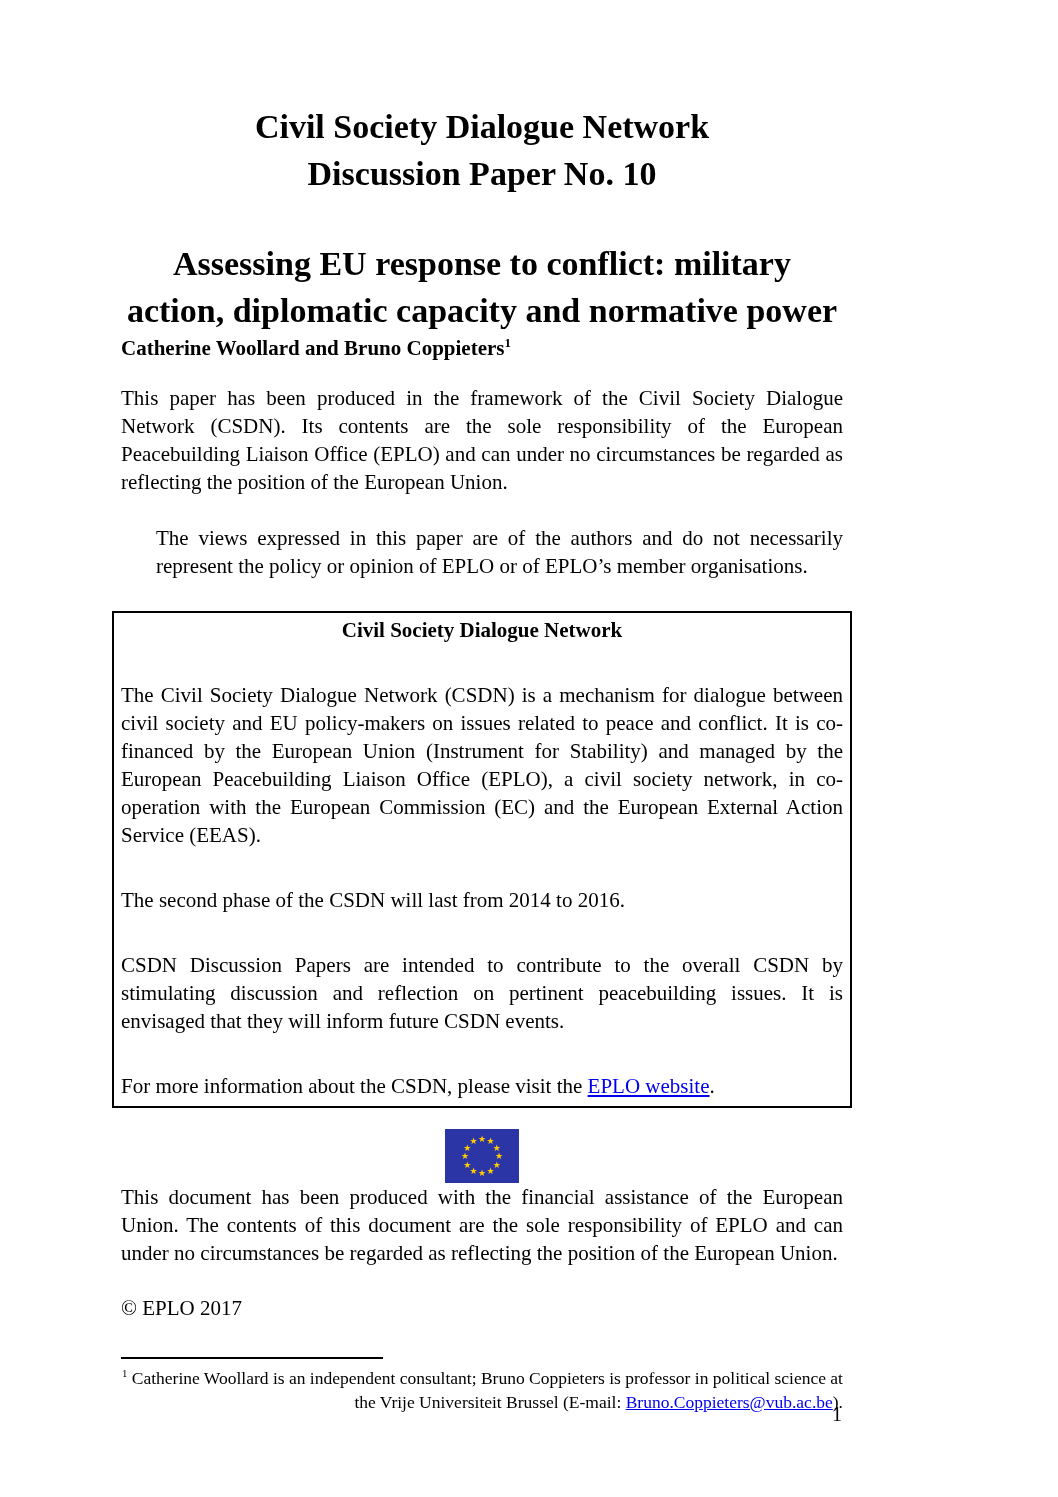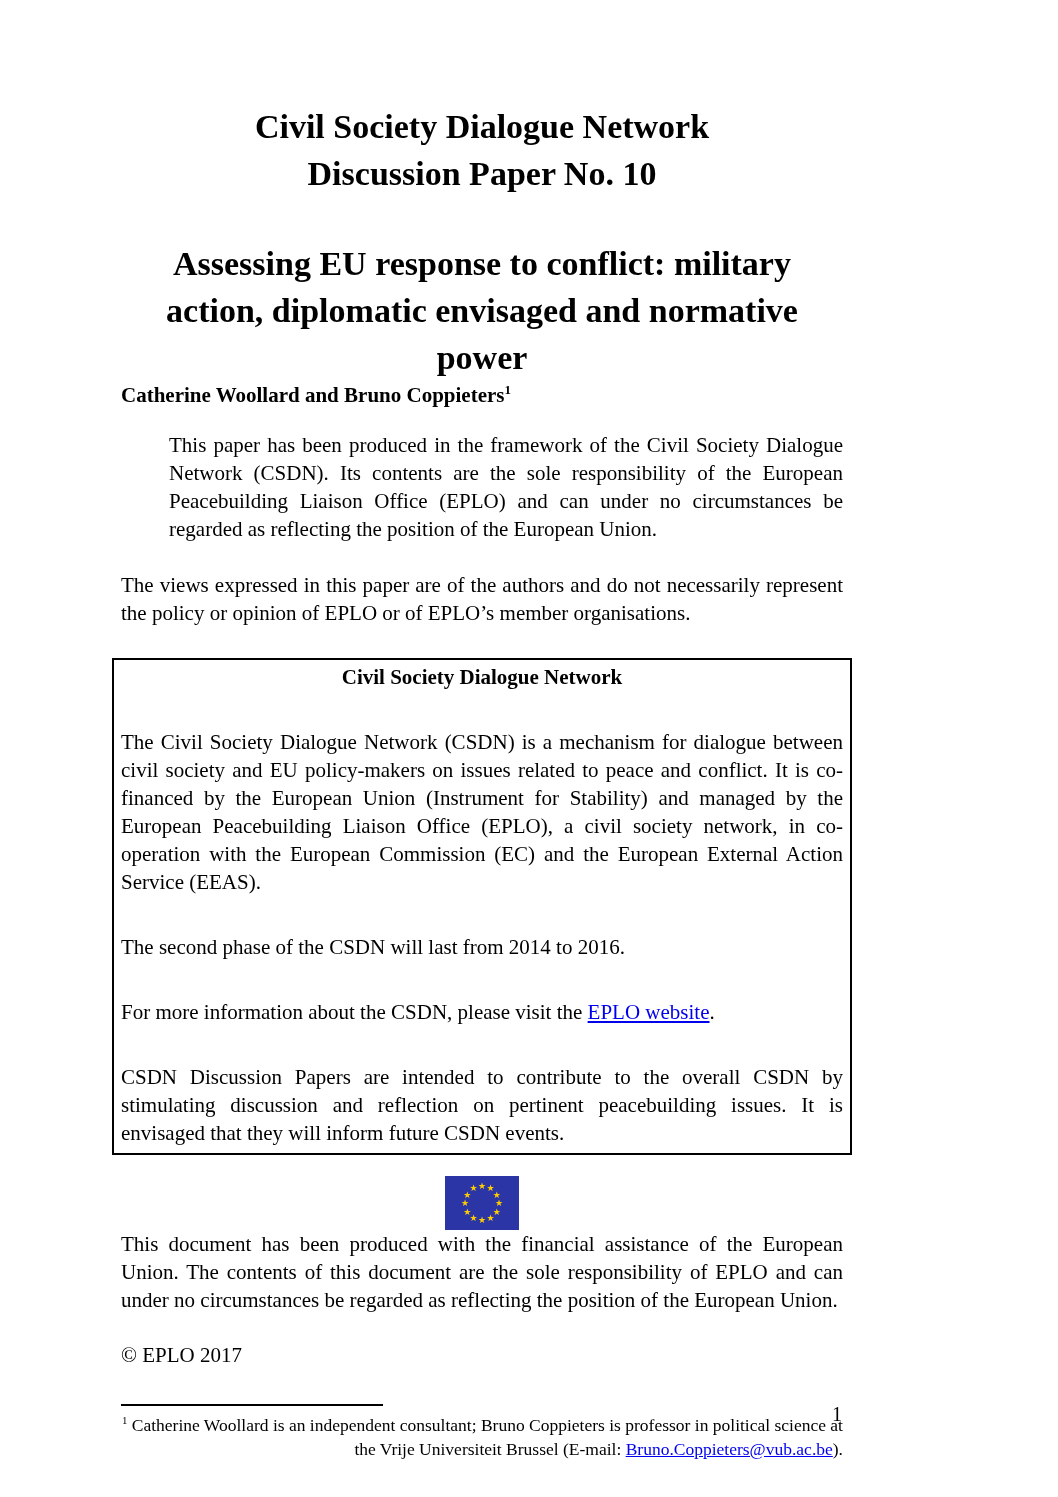--- a/index.html
+++ b/index.html
@@ -28,22 +28,22 @@
     text-align: center;
     font-weight: bold;
     font-size: 34px;
     line-height: 47px;
   }
   .authors {
     font-weight: bold;
   }
   sup { font-size: 0.62em; vertical-align: super; line-height: 0; }
   p.body { text-align: justify; }
-  .para1 { margin-top: 22px; margin-left: 48px; }
-  .para2 { margin-top: 28px; }
+  .para1 { margin-top: 22px; }
+  .para2 { margin-top: 28px; margin-left: 35px; }
   .csdn-box {
     margin-top: 31px;
     margin-left: -9px;
     width: calc(100% + 18px);
     border: 2px solid #000000;
     padding: 3px 7px 6px 7px;
   }
   .csdn-box .box-header {
     text-align: center;
     font-weight: bold;
@@ -100,34 +100,34 @@
 </head>
 <body>
 
 <div class="page">
 
   <div class="title-block">
     <div>Civil Society Dialogue Network</div>
     <div>Discussion Paper No. 10</div>
   </div>
 
-  <div class="subtitle">Assessing EU response to conflict: military action, diplomatic envisaged and normative power</div>
+  <div class="subtitle">Assessing EU response to conflict: military action, diplomatic capacity and normative power</div>
 
   <p class="authors"><span>Catherine Woollard and Bruno Coppieters</span><sup>1</sup></p>
 
   <p class="body para1">This paper has been produced in the framework of the Civil Society Dialogue Network (CSDN). Its contents are the sole responsibility of the European Peacebuilding Liaison Office (EPLO) and can under no circumstances be regarded as reflecting the position of the European Union.</p>
 
   <p class="body para2">The views expressed in this paper are of the authors and do not necessarily represent the policy or opinion of EPLO or of EPLO’s member organisations.</p>
 
   <div class="csdn-box">
     <div class="box-header">Civil Society Dialogue Network</div>
     <p>The Civil Society Dialogue Network (CSDN) is a mechanism for dialogue between civil society and EU policy-makers on issues related to peace and conflict. It is co-financed by the European Union (Instrument for Stability) and managed by the European Peacebuilding Liaison Office (EPLO), a civil society network, in co-operation with the European Commission (EC) and the European External Action Service (EEAS).</p>
     <p>The second phase of the CSDN will last from 2014 to 2016.</p>
+    <p>CSDN Discussion Papers are intended to contribute to the overall CSDN by stimulating discussion and reflection on pertinent peacebuilding issues. It is envisaged that they will inform future CSDN events.</p>
     <p><span>For more information about the CSDN, please visit the </span><a class="link">EPLO website</a><span>.</span></p>
-    <p>CSDN Discussion Papers are intended to contribute to the overall CSDN by stimulating discussion and reflection on pertinent peacebuilding issues. It is envisaged that they will inform future CSDN events.</p>
   </div>
 
   <div class="flag-wrap">
     <div class="eu-flag">
       <span class="star" style="transform: rotate(0deg)   translateY(-17px)">
           <i style="transform:translate(-50%,-50%) rotate(0deg)">★</i>
         </span>
       <span class="star" style="transform: rotate(30deg)  translateY(-17px)">
           <i style="transform:translate(-50%,-50%) rotate(-30deg)">★</i>
         </span>

